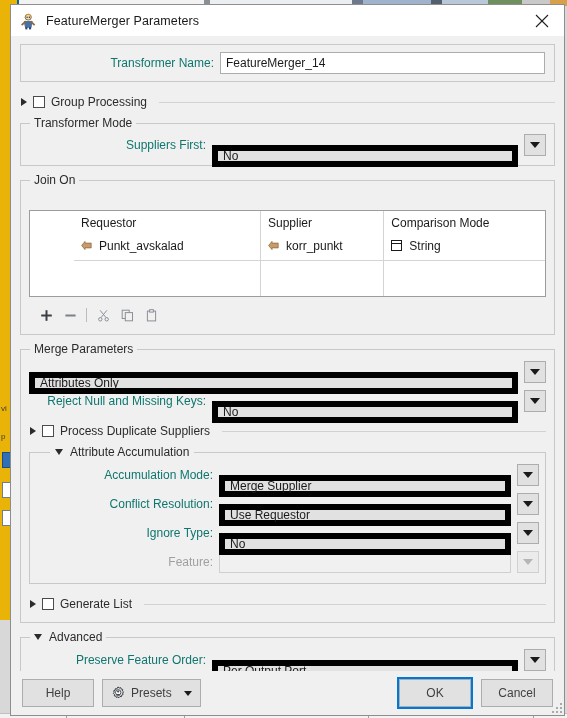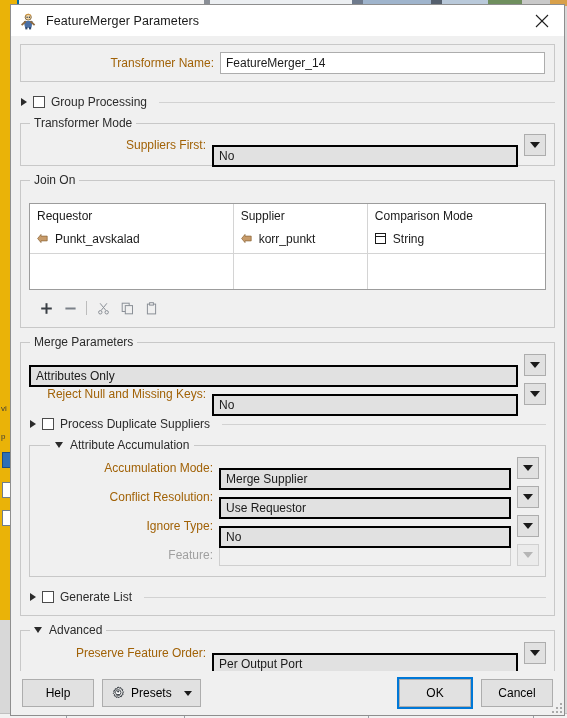--- a/index.html
+++ b/index.html
@@ -176,32 +176,32 @@
 
   
   .row {
     display: flex;
     align-items: center;
     height: 22px;
     margin-top: 7px;
   }
   .row .lbl {
     font-size: 12px;
-    color: #a16207;
+    color: #0f766e;
     text-align: right;
     padding-right: 6px;
     white-space: nowrap;
   }
   .row .lbl.disabled { color: #a0a0a0; }
 
   .combo {
     position: relative;
     height: 22px;
     background: #e1e1e1;
-    border: 2px solid #000000;
+    border: 6px solid #000000;
     box-sizing: border-box;
     display: flex;
     align-items: center;
     font-size: 12px;
     color: #1a1a1a;
     padding-left: 5px;
     flex: 1 1 auto;
     min-width: 0;
     cursor: default;
     margin-top: 21px;
@@ -244,22 +244,23 @@
     border-left: 5px solid transparent;
     border-right: 5px solid transparent;
   }
   .dropbtn.disabled { background: #ebebeb; border-color: #d0d0d0; }
   .dropbtn.disabled .solidtri { border-top-color: #b5b5b5; }
 
   
   #join-table-wrap {
     border: 1px solid #9c9c9c;
     background: #ffffff;
-    margin-top: 13px;
-    box-sizing: border-box;
+    margin-top: 20px;
+    box-sizing: border-box;
+    padding-left: 44px;
   }
   #join-table {
     width: 100%;
     border-collapse: collapse;
     table-layout: fixed;
     font-size: 12px;
   }
   #join-table th {
     text-align: left;
     font-weight: normal;
@@ -340,21 +341,21 @@
     background: #f0f0f0;
     position: relative;
   }
   .btn {
     height: 28px;
     min-width: 72px;
     background: #e1e1e1;
     border: 1px solid #adadad;
     box-sizing: border-box;
     font-size: 12px;
-    color: #000000;
+    color: #404040;
     display: flex;
     align-items: center;
     justify-content: center;
     cursor: default;
     padding: 0 10px;
   }
   #presets-button {
     margin-left: 8px;
     gap: 6px;
     padding: 0 8px;

